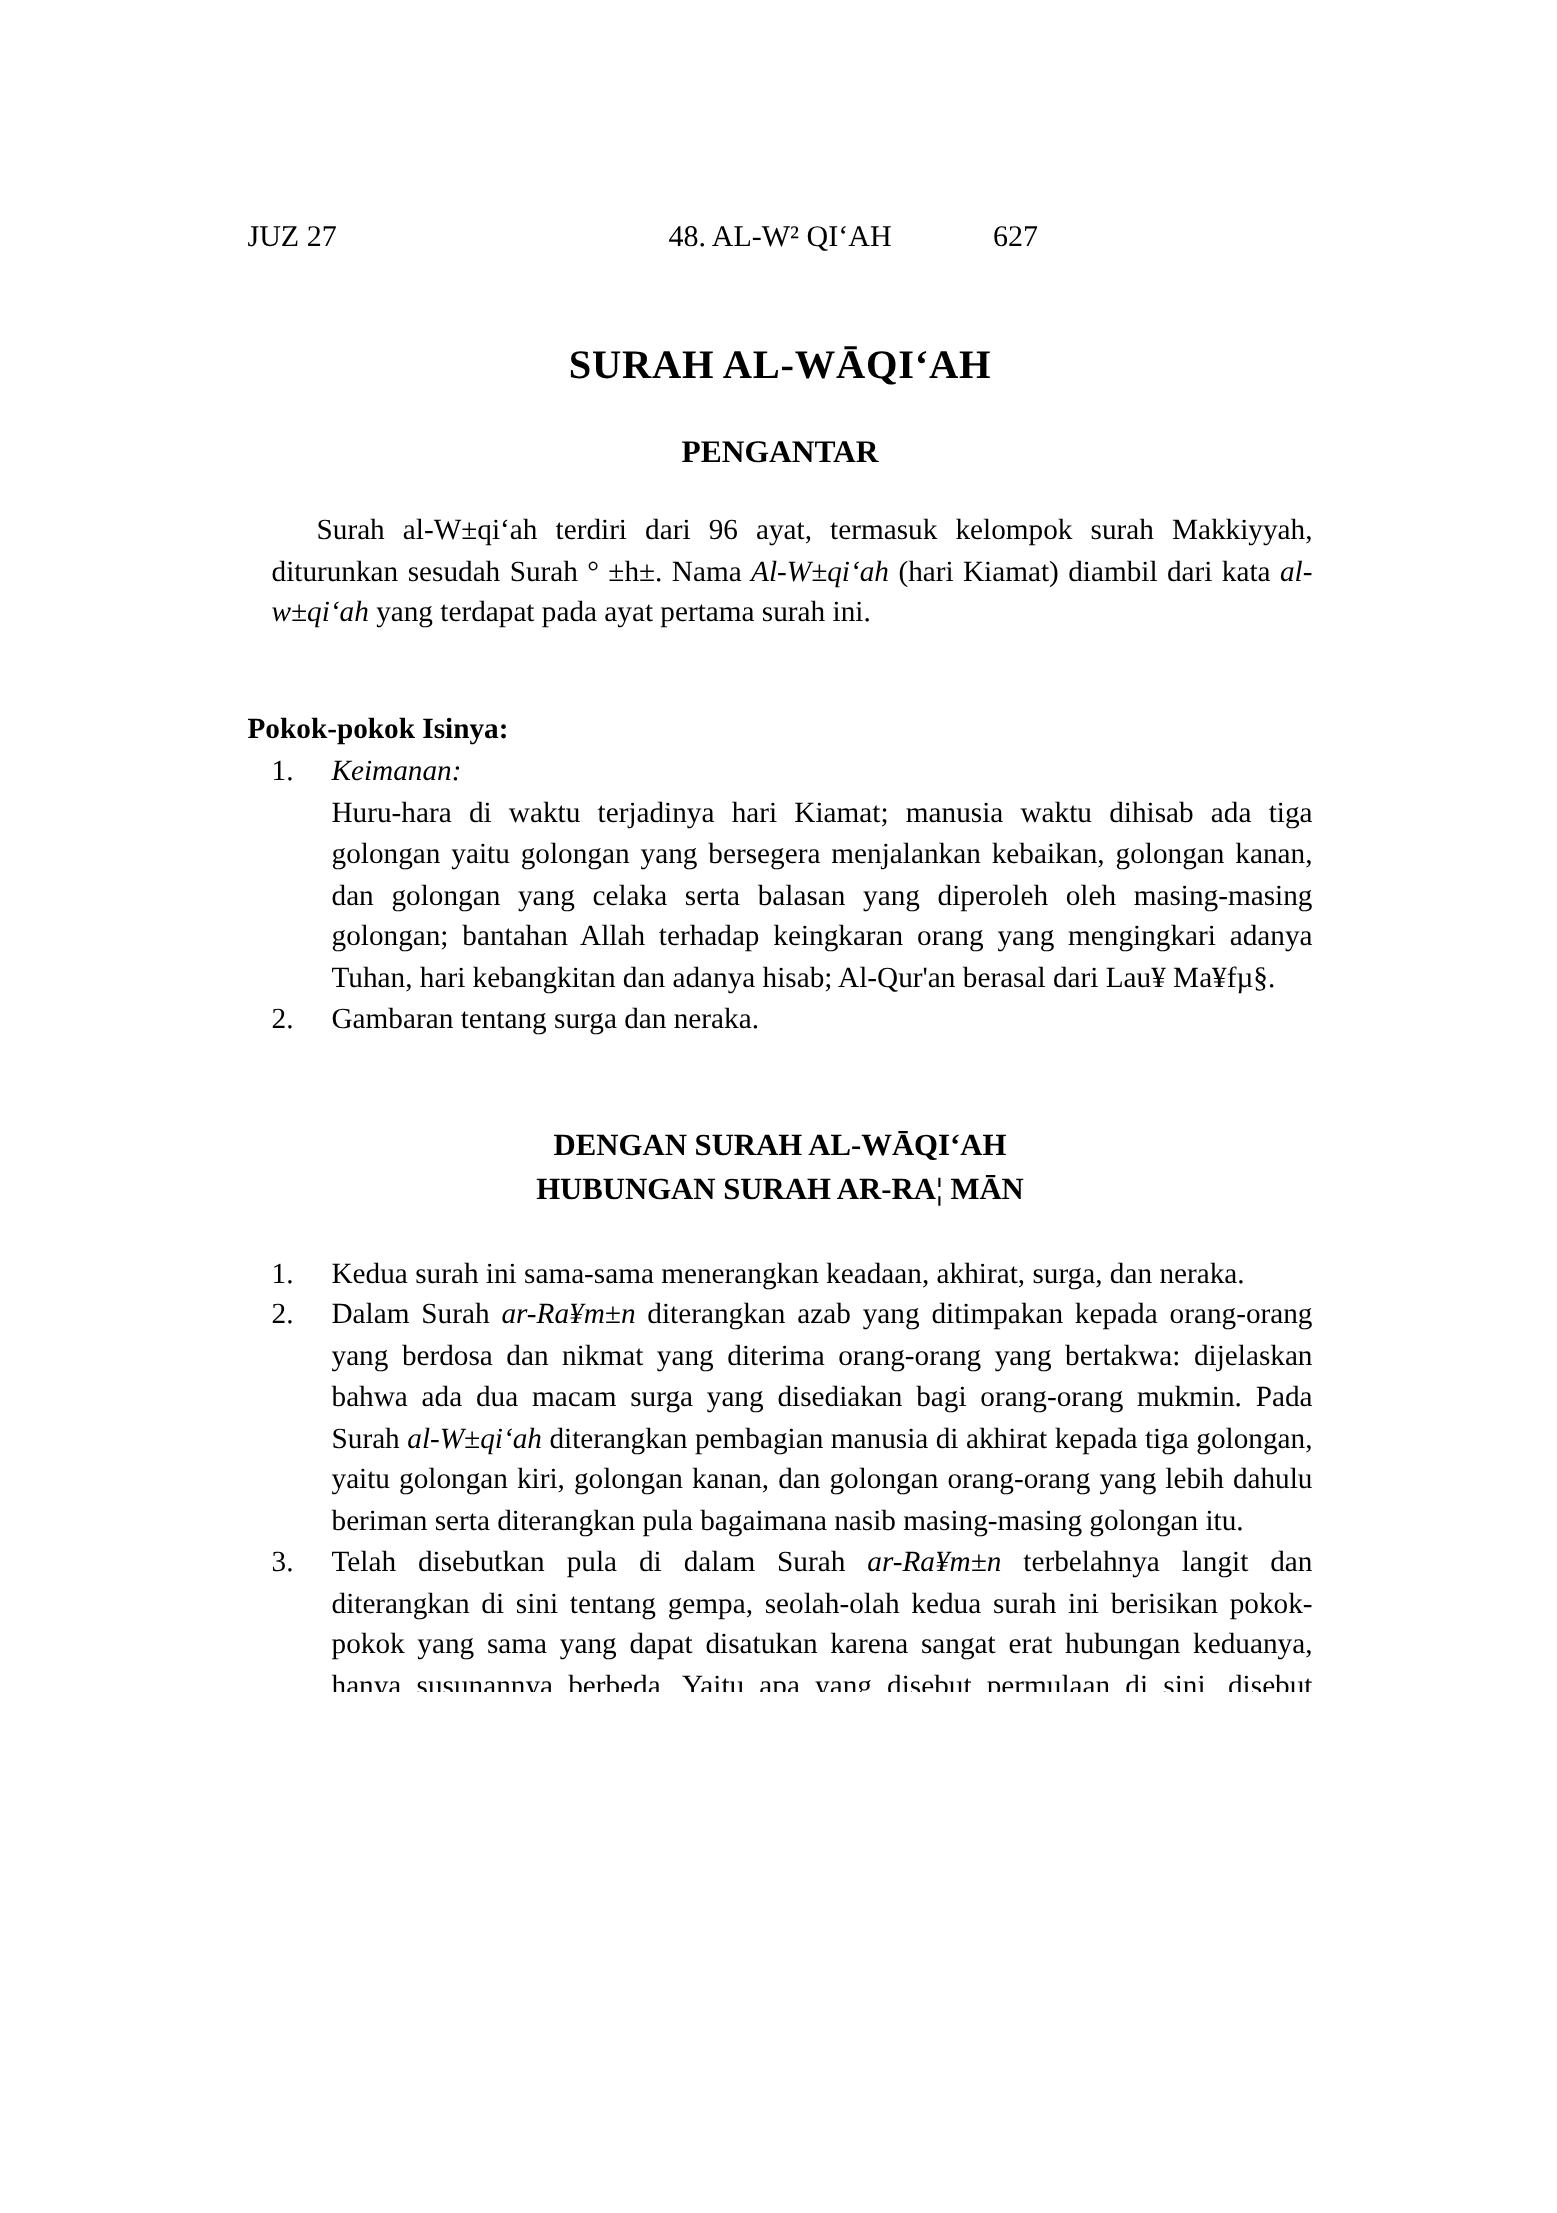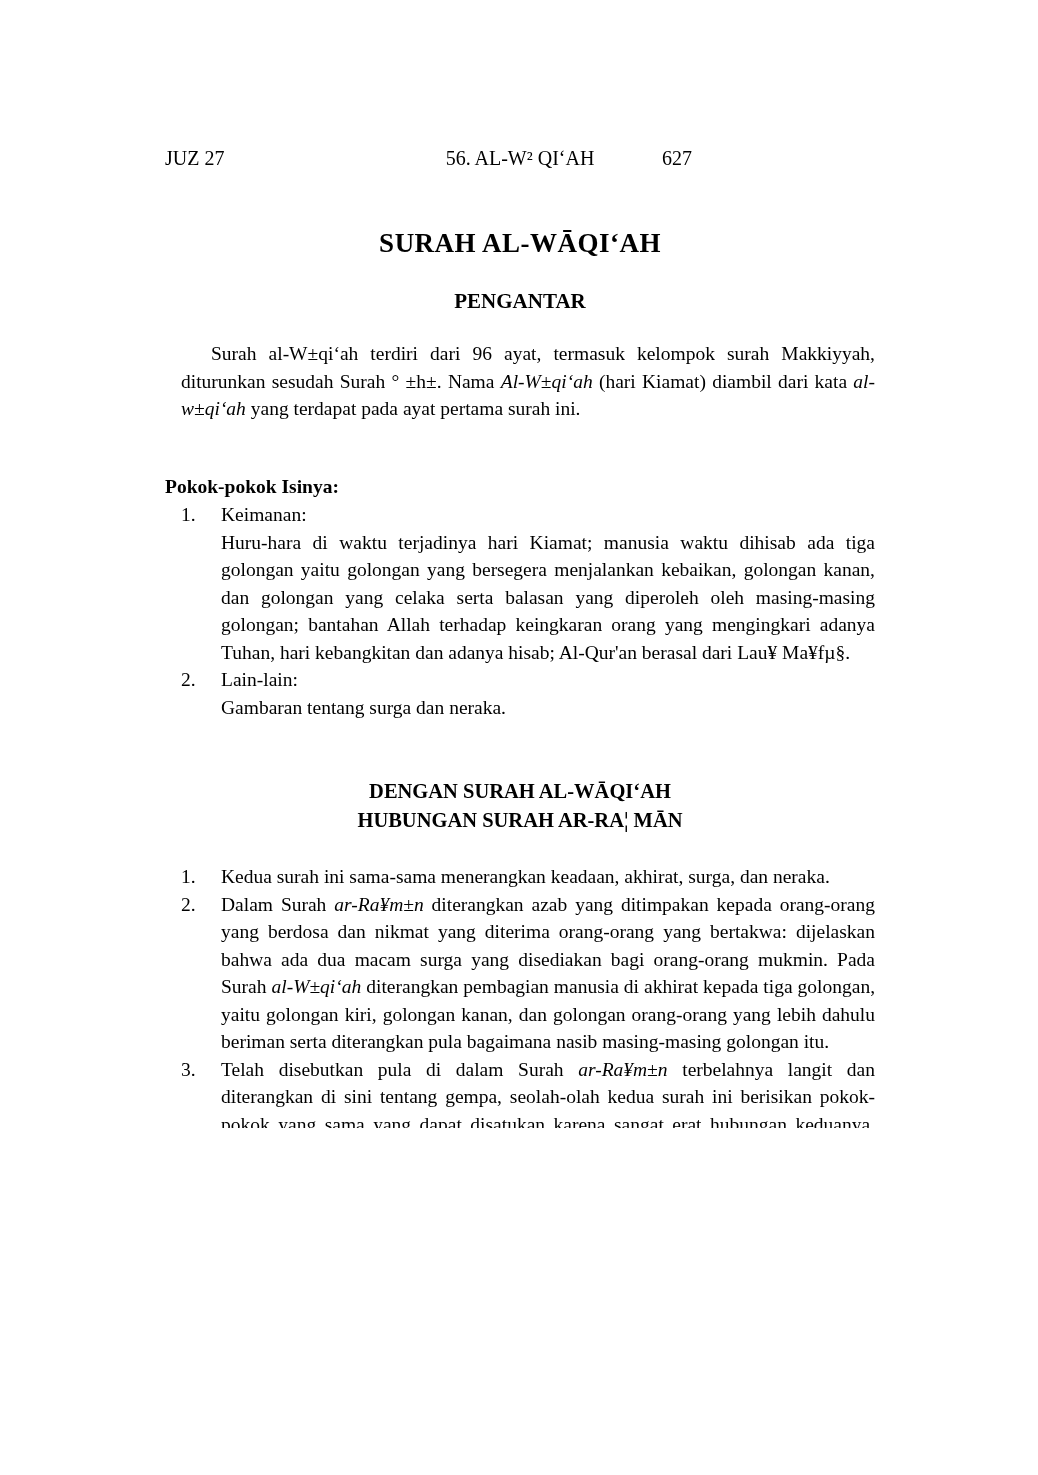--- a/index.html
+++ b/index.html
@@ -50,38 +50,38 @@
     font-weight: bold;
     font-size: 19.5px;
     line-height: 27.5px;
   }
   .list { margin-top: 1px; }
   .list-item { display: flex; }
   .num { width: 40px; flex: none; }
   .item-body { flex: 1; }
   .justify { text-align: justify; }
   .it { font-style: italic; }
-  .item-label { }
+  .item-label { font-style: italic; }
   .relation-heading {
     margin-top: 56px;
     text-align: center;
     font-weight: bold;
     font-size: 20.5px;
     line-height: 29px;
   }
   .relation-list { margin-top: 28px; }
 </style>
 </head>
 <body>
 
 <div class="page">
 
   <div class="header">
     <div class="h-left">JUZ 27</div>
-    <div class="h-center">56. AL-W² QI‘AH</div>
+    <div class="h-center">48. AL-W² QI‘AH</div>
     <div class="h-right">627</div>
   </div>
 
   <div class="title">SURAH AL-WĀQI‘AH</div>
 
   <div class="subtitle">PENGANTAR</div>
 
   <p class="body-text intro"><span>Surah al-W±qi‘ah terdiri dari 96 ayat, termasuk kelompok surah Makkiyyah, diturunkan sesudah Surah ° ±h±. Nama </span><span class="it">Al-W±qi‘ah</span><span> (hari Kiamat) diambil dari kata </span><span class="it">al-w±qi‘ah</span><span> yang terdapat pada ayat pertama surah ini.</span></p>
 
   <div class="topics-heading">Pokok-pokok Isinya:</div>
@@ -90,21 +90,20 @@
     <div class="list-item">
       <span class="num">1.</span>
       <div class="item-body">
         <div class="item-label">Keimanan:</div>
         <div class="justify">Huru-hara di waktu terjadinya hari Kiamat; manusia waktu dihisab ada tiga golongan yaitu golongan yang bersegera menjalankan kebaikan, golongan kanan, dan golongan yang celaka serta balasan yang diperoleh oleh masing-masing golongan; bantahan Allah terhadap keingkaran orang yang mengingkari adanya Tuhan, hari kebangkitan dan adanya hisab; Al-Qur'an berasal dari Lau¥ Ma¥fµ§.</div>
       </div>
     </div>
     <div class="list-item">
       <span class="num">2.</span>
       <div class="item-body">
-        <div class="item-label">Lain-lain:</div>
         <div>Gambaran tentang surga dan neraka.</div>
       </div>
     </div>
   </div>
 
   <div class="relation-heading">
     <div>DENGAN SURAH AL-WĀQI‘AH</div>
     <div>HUBUNGAN SURAH AR-RA¦ MĀN</div>
   </div>
 

